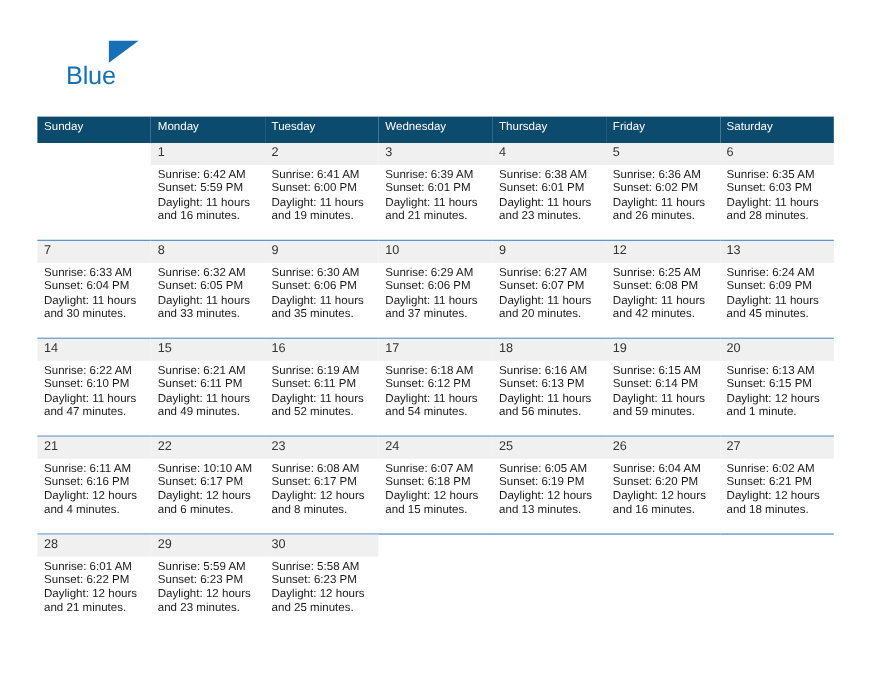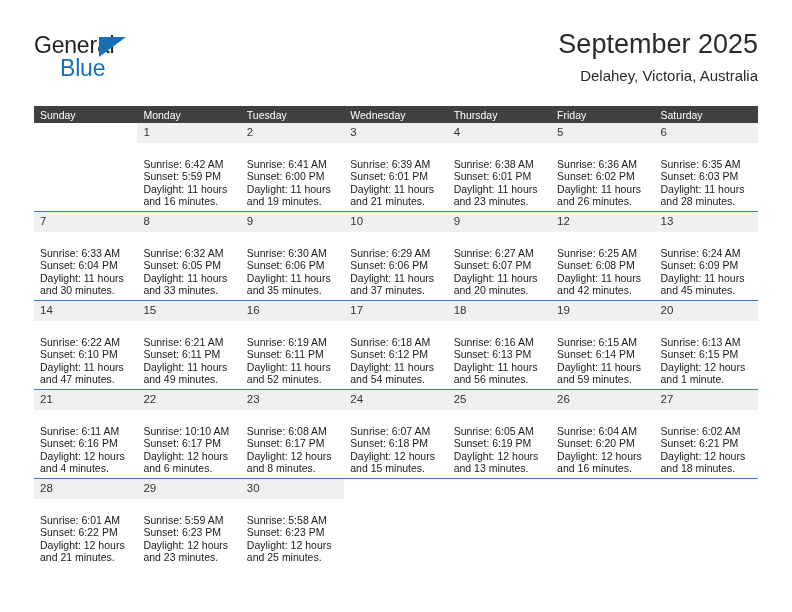--- a/index.html
+++ b/index.html
@@ -94,26 +94,26 @@
     table-layout: fixed;
   }
   .calendar th,
   .calendar td {
     padding: 0;
     margin: 0;
     vertical-align: top;
   }
 
   .dow-row th {
-    background: #404040;
+    background: #0c4a6e;
     color: #ffffff;
     font-size: 10.5px;
     font-weight: normal;
     text-align: left;
-    padding: 4px 0 2px 6px;
+    padding: 4px 0 9px 6px;
     height: 11px;
     line-height: 11px;
   }
 
   .week-row td {
     border-top: 1px solid #3b7ec4;
     height: 88px;
   }
   .week-row:first-of-type td {
     border-top: none;
@@ -128,44 +128,39 @@
     font-size: 11.5px;
     color: #333333;
     line-height: 13px;
     padding: 3px 0 4px 6px;
     height: 13px;
   }
   .daycell.blank .daynum {
     background: transparent;
   }
   .dayinfo {
-    padding: 15px 5px 0 6px;
+    padding: 3px 5px 0 6px;
     font-size: 10.5px;
     line-height: 12.3px;
     color: #1a1a1a;
   }
   .dayinfo div {
     white-space: nowrap;
   }
 </style>
 </head>
 <body>
 
 <div class="page-header">
 
   <div class="brand">
-    <span class="brand-general">General</span>
     <span class="brand-tri"></span>
     <span class="brand-blue">Blue</span>
   </div>
 
-  <div class="title-block">
-    <h1 class="cal-title">September 2025</h1>
-    <h2 class="cal-subtitle">Delahey, Victoria, Australia</h2>
-  </div>
 
 </div>
 
 <table class="calendar">
   <thead>
     <tr class="dow-row">
       <th>Sunday</th>
       <th>Monday</th>
       <th>Tuesday</th>
       <th>Wednesday</th>

